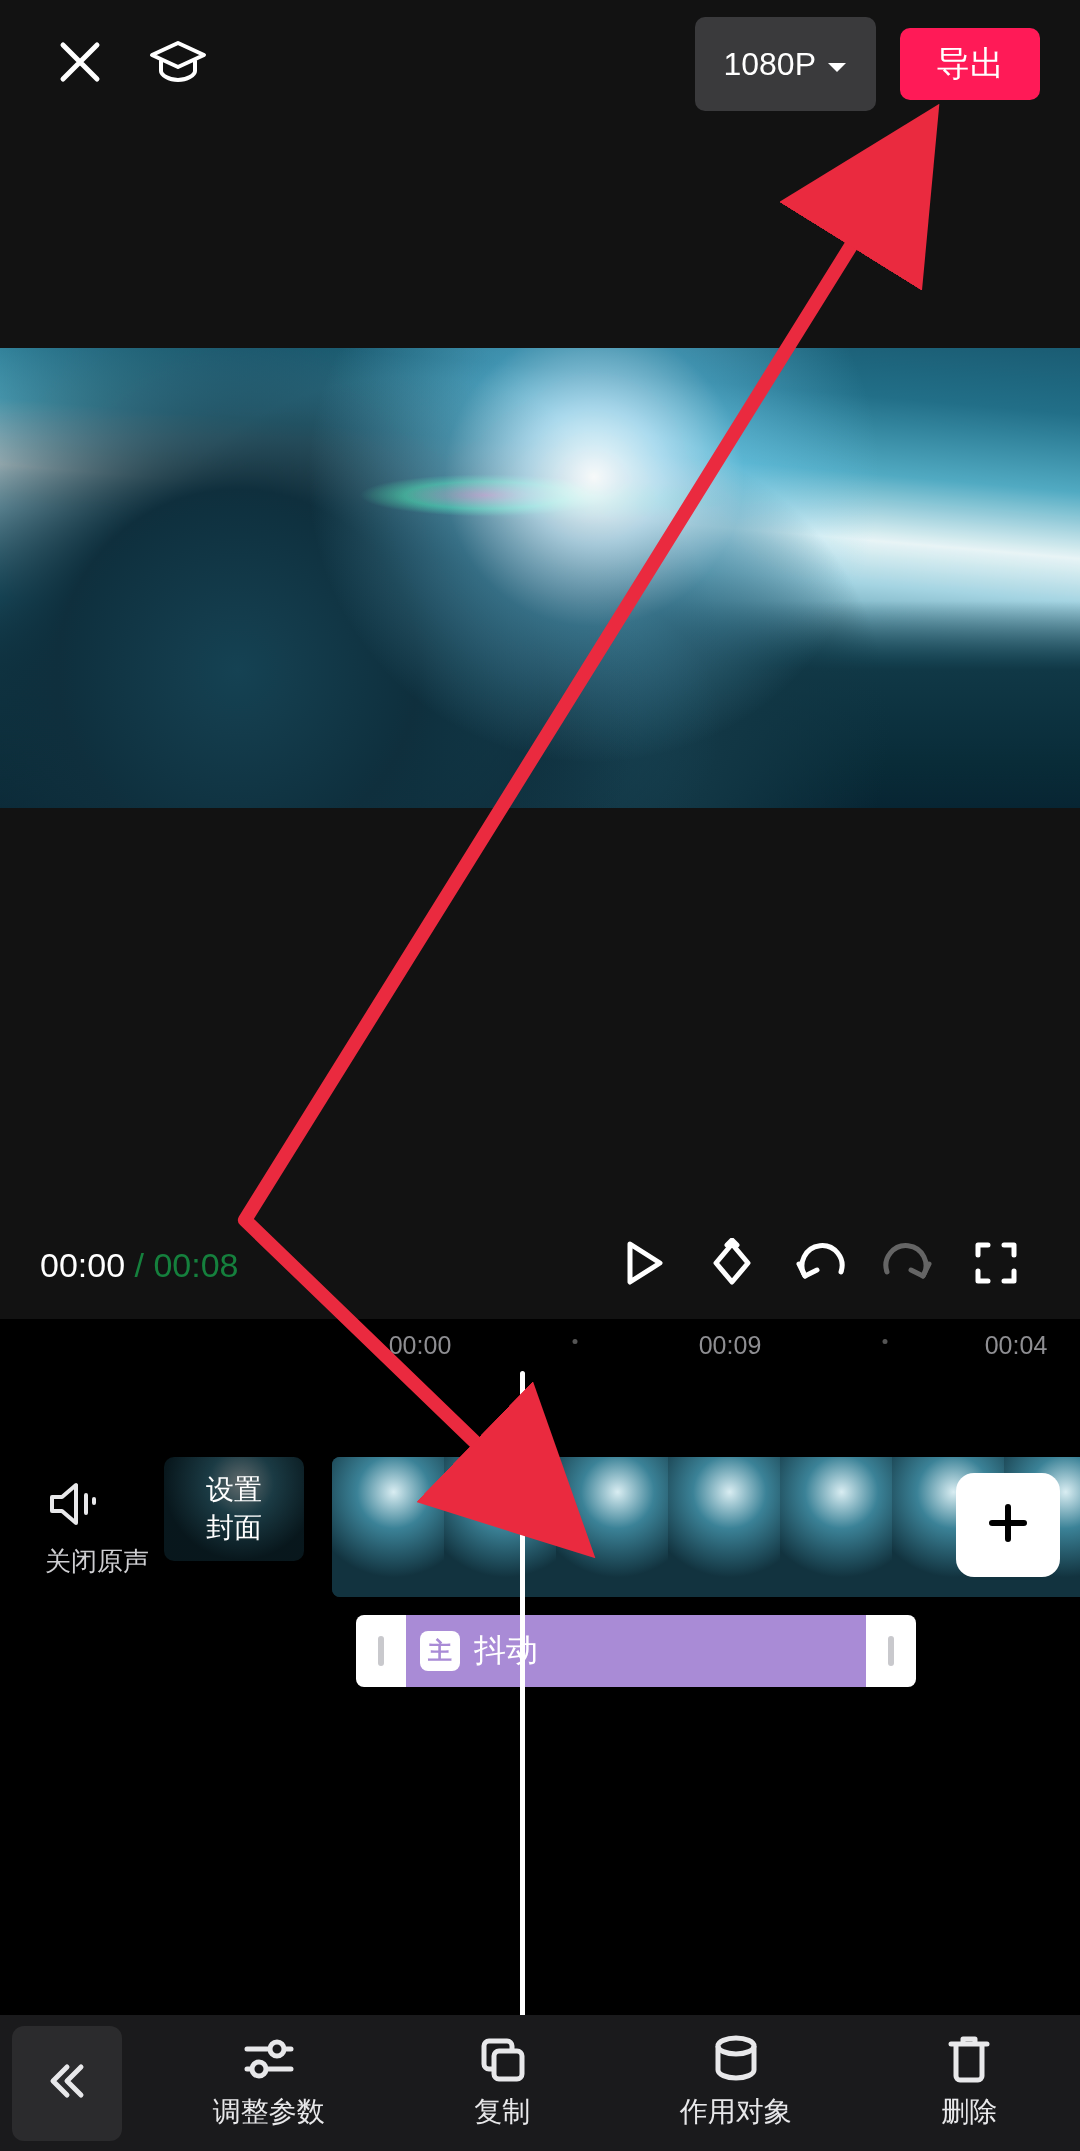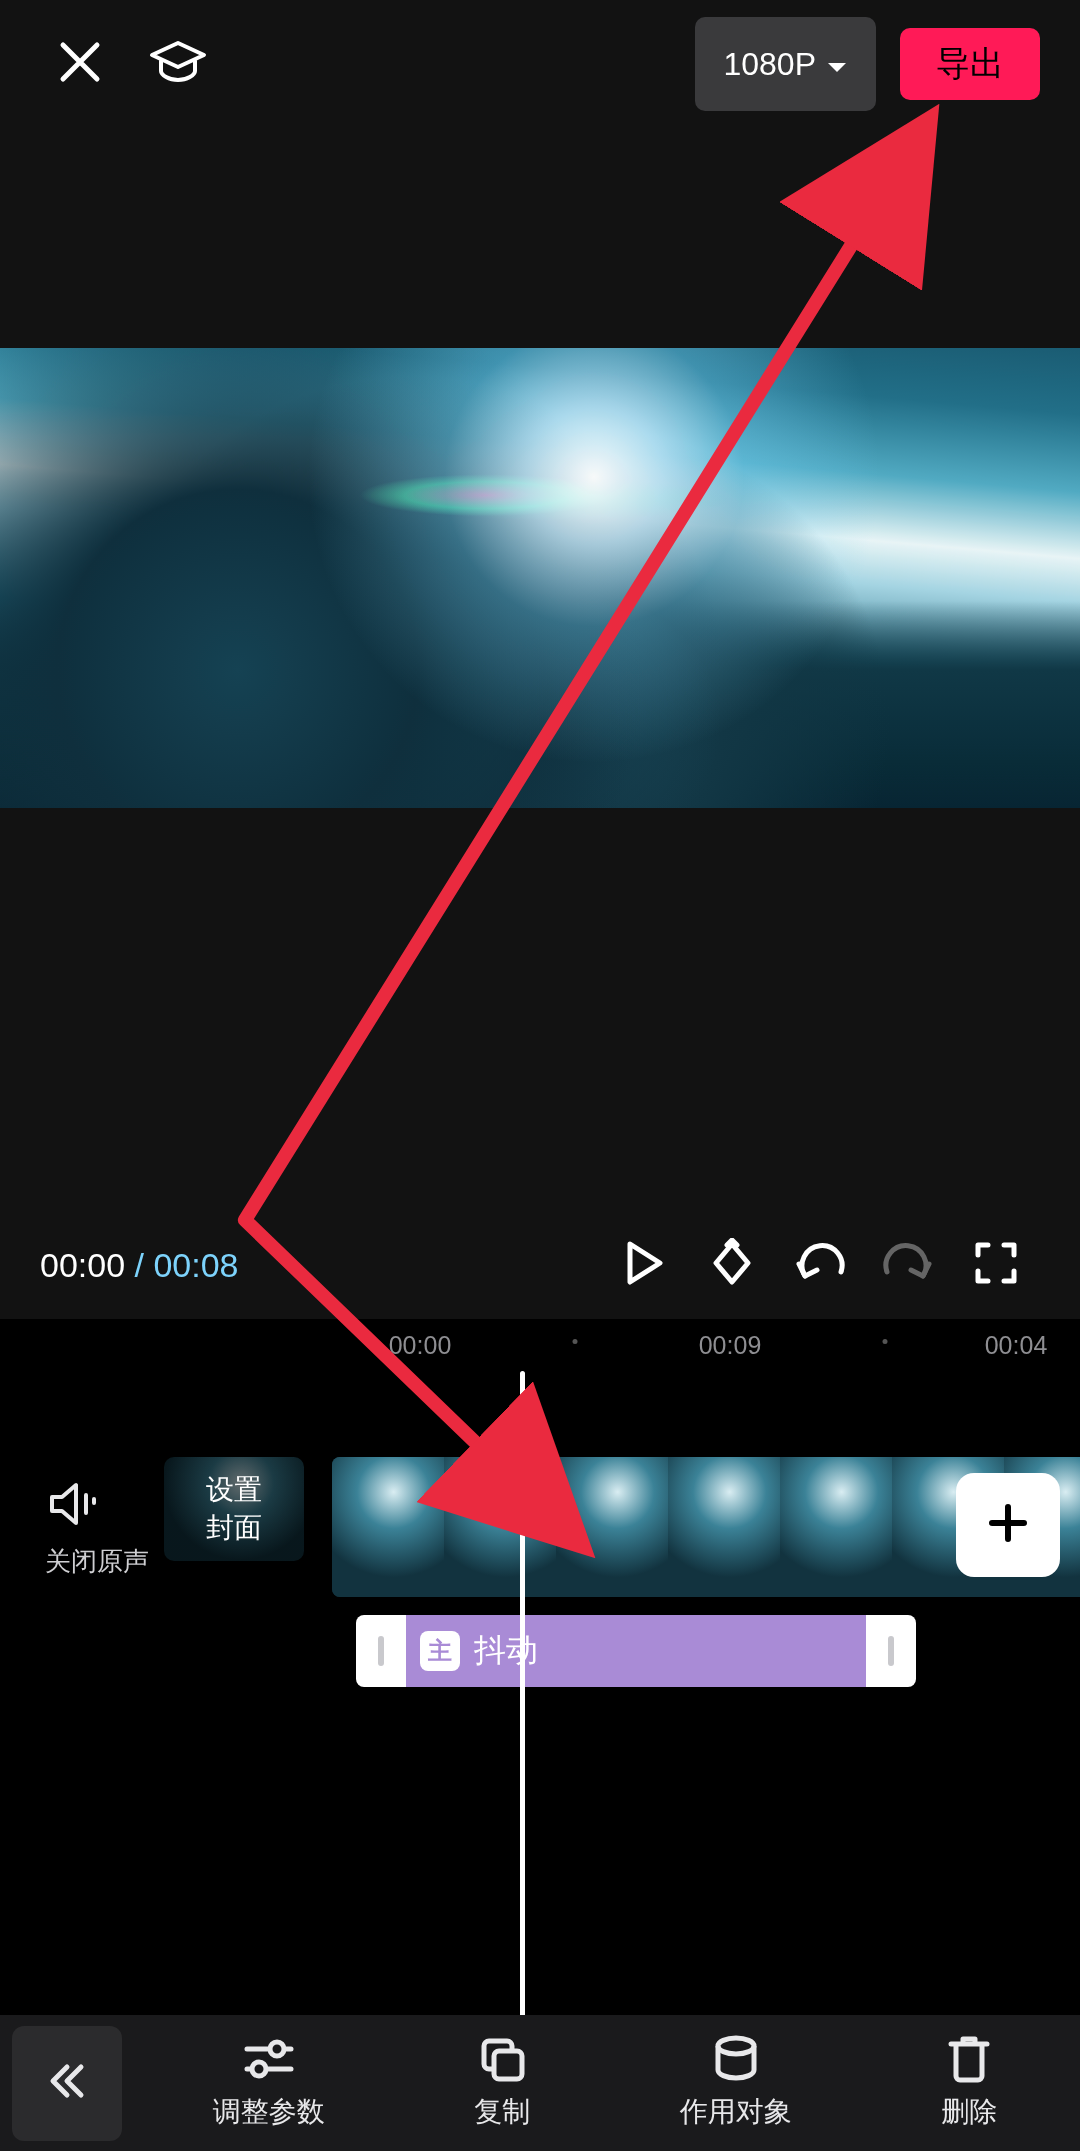--- a/index.html
+++ b/index.html
@@ -29,21 +29,21 @@
   .res-btn svg { margin-left: 10px; }
   .export-btn {
     height: 72px;
     padding: 0 36px;
     background: #ff1a57;
     border-radius: 10px;
     display: flex;
     align-items: center;
     font-size: 34px;
     font-weight: 500;
-    color: #000000;
+    color: #ffffff;
   }
 
   
   .preview-wrap {
     height: 1083px; 
     background: #121212;
     position: relative;
     overflow: hidden;
   }
   .preview-canvas {
@@ -72,21 +72,21 @@
 
   
   .playback-row {
     height: 108px;
     display: flex;
     align-items: center;
     padding: 0 40px;
     background: #121212;
   }
   .time { font-size: 34px; color: #fff; }
-  .time .total { color: #7dd3fc; }
+  .time .total { color: #15803d; }
   .playback-row .spacer { flex: 1; }
   .pb-btn { width: 88px; height: 88px; display: flex; align-items: center; justify-content: center; }
   .pb-btn.disabled svg { opacity: 0.35; }
 
   
   .timeline-area {
     height: 696px;
     background: #000;
     position: relative;
     overflow: hidden;

